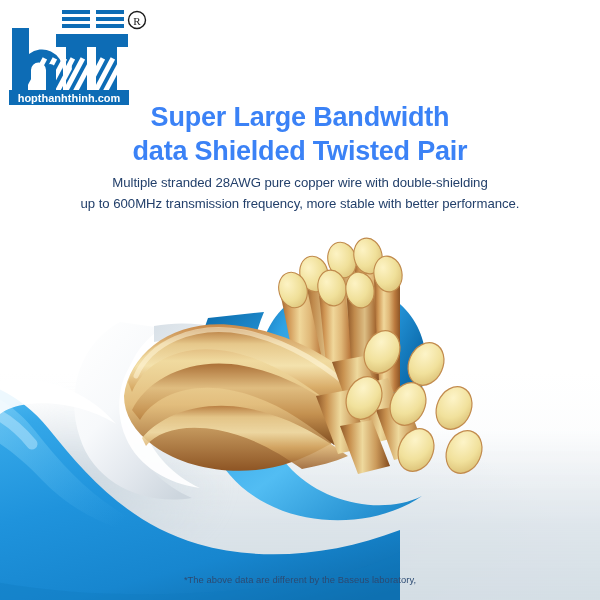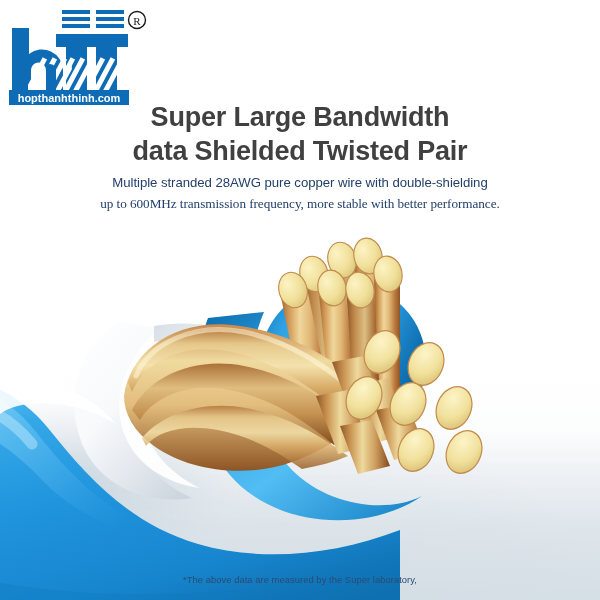--- a/index.html
+++ b/index.html
@@ -58,41 +58,41 @@
   }
   .logo svg { display: block; }
 
   
   .headline {
     position: absolute;
     left: 0;
     right: 0;
     top: 100px;
     text-align: center;
-    color: #404040;
+    color: #3b82f6;
     font-size: 27px;
     font-weight: bold;
     line-height: 1.26;
     letter-spacing: -0.2px;
   }
   .headline .l2 { display: block; }
 
   .subhead {
     position: absolute;
     left: 0;
     right: 0;
     top: 172px;
     text-align: center;
     color: #23406b;
     font-size: 13.2px;
     font-weight: normal;
     line-height: 1.62;
     letter-spacing: -0.05px;
   }
-  .subhead .s2 { display: block; font-family: Liberation Serif, serif; }
+  .subhead .s2 { display: block; }
 
   
   .stage {
     position: absolute;
     inset: 0;
   }
 
   
   .jacket-blue {
     position: absolute;
@@ -447,16 +447,16 @@
 
     <div style="position:absolute;left:-6px;top:372px;width:150px;height:120px;">
       <svg class="art-svg" viewBox="0 0 150 120">
         <path d="M0 10 C40 0 92 16 122 52 C104 40 68 28 34 32 C18 34 6 40 0 48 Z" fill="#ffffff" opacity="0.9"></path>
       </svg>
     </div>
 
   </div>
 
   <div class="disclaimer">
-    <span>*The above data are measured by the Super laboratory,</span>
+    <span>*The above data are different by the Baseus laboratory,</span>
   </div>
 
 </div>
 
 </body></html>

